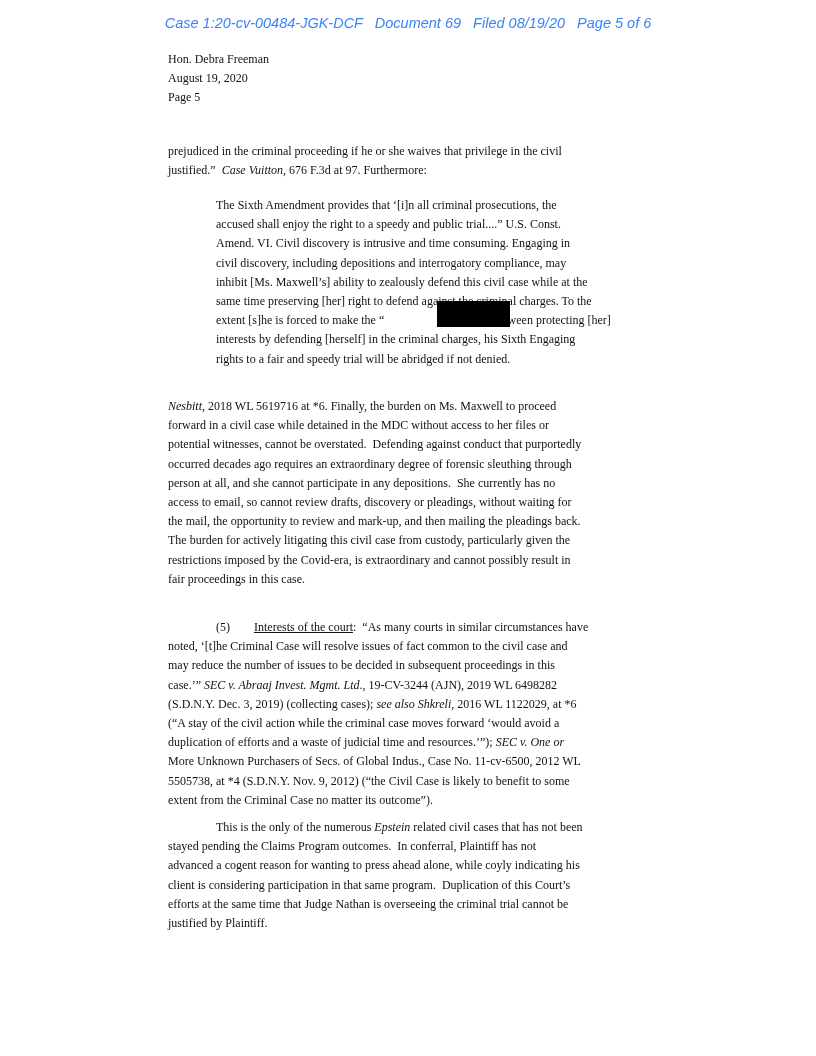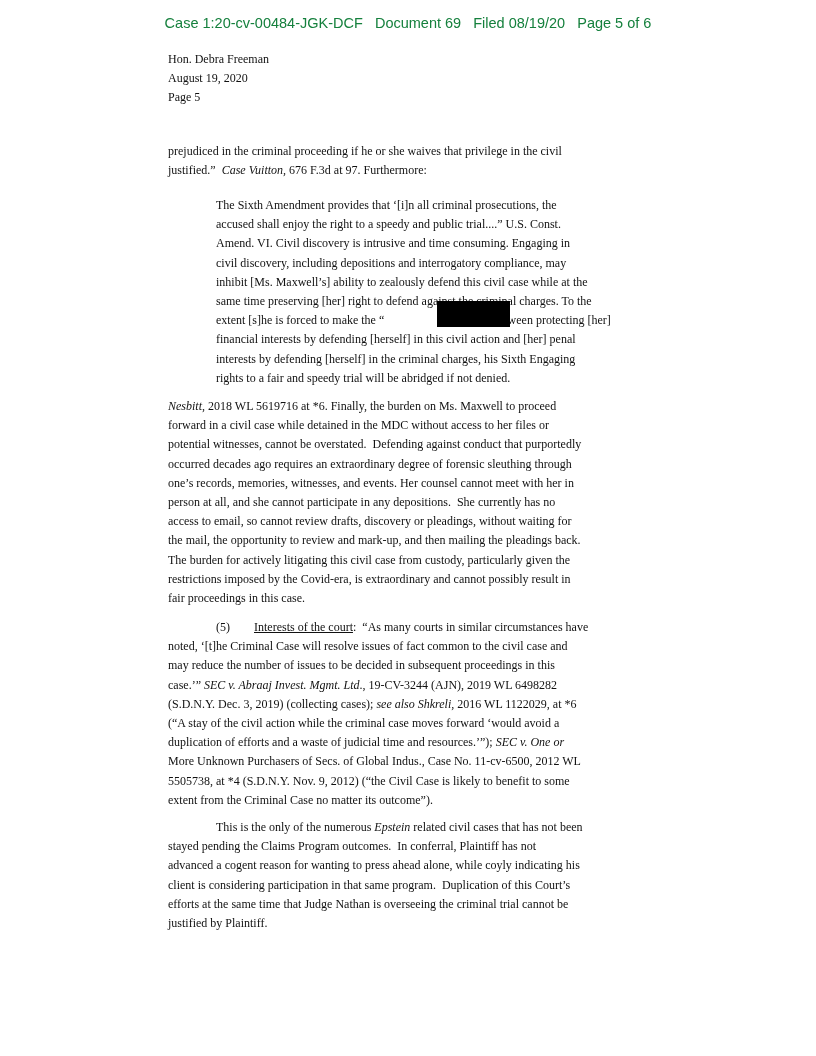--- a/index.html
+++ b/index.html
@@ -47,21 +47,21 @@
     top: 105px;
     width: 73px;
     height: 26px;
   }
 </style>
 </head>
 <body>
 
 <div class="page">
 
-  <div class="stamp" style="color: #15803d;">Case 1:20-cv-00484-JGK-DCF   Document 69   Filed 08/19/20   Page 5 of 6</div>
+  <div class="stamp" style="color: #3b82f6; font-style: italic;">Case 1:20-cv-00484-JGK-DCF   Document 69   Filed 08/19/20   Page 5 of 6</div>
 
   <div class="block addr">
     <div class="line">Hon. Debra Freeman</div>
     <div class="line">August 19, 2020</div>
     <div class="line">Page 5</div>
   </div>
 
   <div class="block para-privilege">
       <div class="line"><span>prejudiced in the criminal proceeding if he or she waives that privilege in the civil</span></div>
       <div class="line"><span>justified.”  </span><span style="font-style: italic;">Case Vuitton,</span><span> 676 F.3d at 97. Furthermore:</span></div>
@@ -69,31 +69,29 @@
 
   <div class="block bquote">
     <div class="redaction" style="background: rgb(0, 0, 0);"></div>
   <div class="line"><span>The Sixth Amendment provides that ‘[i]n all criminal prosecutions, the</span></div>
       <div class="line"><span>accused shall enjoy the right to a speedy and public trial....” U.S. Const.</span></div>
       <div class="line"><span>Amend. VI. Civil discovery is intrusive and time consuming. Engaging in</span></div>
       <div class="line"><span>civil discovery, including depositions and interrogatory compliance, may</span></div>
       <div class="line"><span>inhibit [Ms. Maxwell’s] ability to zealously defend this civil case while at the</span></div>
       <div class="line"><span>same time preserving [her] right to defend against the criminal charges. To the</span></div>
       <div class="line"><span>extent [s]he is forced to make the “</span><span style="display: inline-block; width: 66px;"></span><span> choice” between protecting [her]</span></div>
-      <div class="line"><span>financial interests by defending [herself] in this civil action and [her] penal</span></div>
       <div class="line"><span>interests by defending [herself] in the criminal charges, his Sixth Engaging</span></div>
       <div class="line"><span>rights to a fair and speedy trial will be abridged if not denied.</span></div>
     </div>
 
   <div class="block para-nesbitt">
       <div class="line"><span style="font-style: italic;">Nesbitt</span><span>, 2018 WL 5619716 at *6. Finally, the burden on Ms. Maxwell to proceed</span></div>
       <div class="line"><span>forward in a civil case while detained in the MDC without access to her files or</span></div>
       <div class="line"><span>potential witnesses, cannot be overstated.  Defending against conduct that purportedly</span></div>
       <div class="line"><span>occurred decades ago requires an extraordinary degree of forensic sleuthing through</span></div>
-      <div class="line"><span>one’s records, memories, witnesses, and events. Her counsel cannot meet with her in</span></div>
       <div class="line"><span>person at all, and she cannot participate in any depositions.  She currently has no</span></div>
       <div class="line"><span>access to email, so cannot review drafts, discovery or pleadings, without waiting for</span></div>
       <div class="line"><span>the mail, the opportunity to review and mark-up, and then mailing the pleadings back.</span></div>
       <div class="line"><span>The burden for actively litigating this civil case from custody, particularly given the</span></div>
       <div class="line"><span>restrictions imposed by the Covid-era, is extraordinary and cannot possibly result in</span></div>
       <div class="line"><span>fair proceedings in this case.</span></div>
     </div>
 
   <div class="block para-interests">
       <div class="line"><span style="display: inline-block; width: 48px;"></span><span>(5)</span><span style="display: inline-block; width: 24px;"></span><span style="text-decoration: underline; font-family: Liberation Serif, serif;">Interests of the court</span><span>:  “As many courts in similar circumstances have</span></div>

